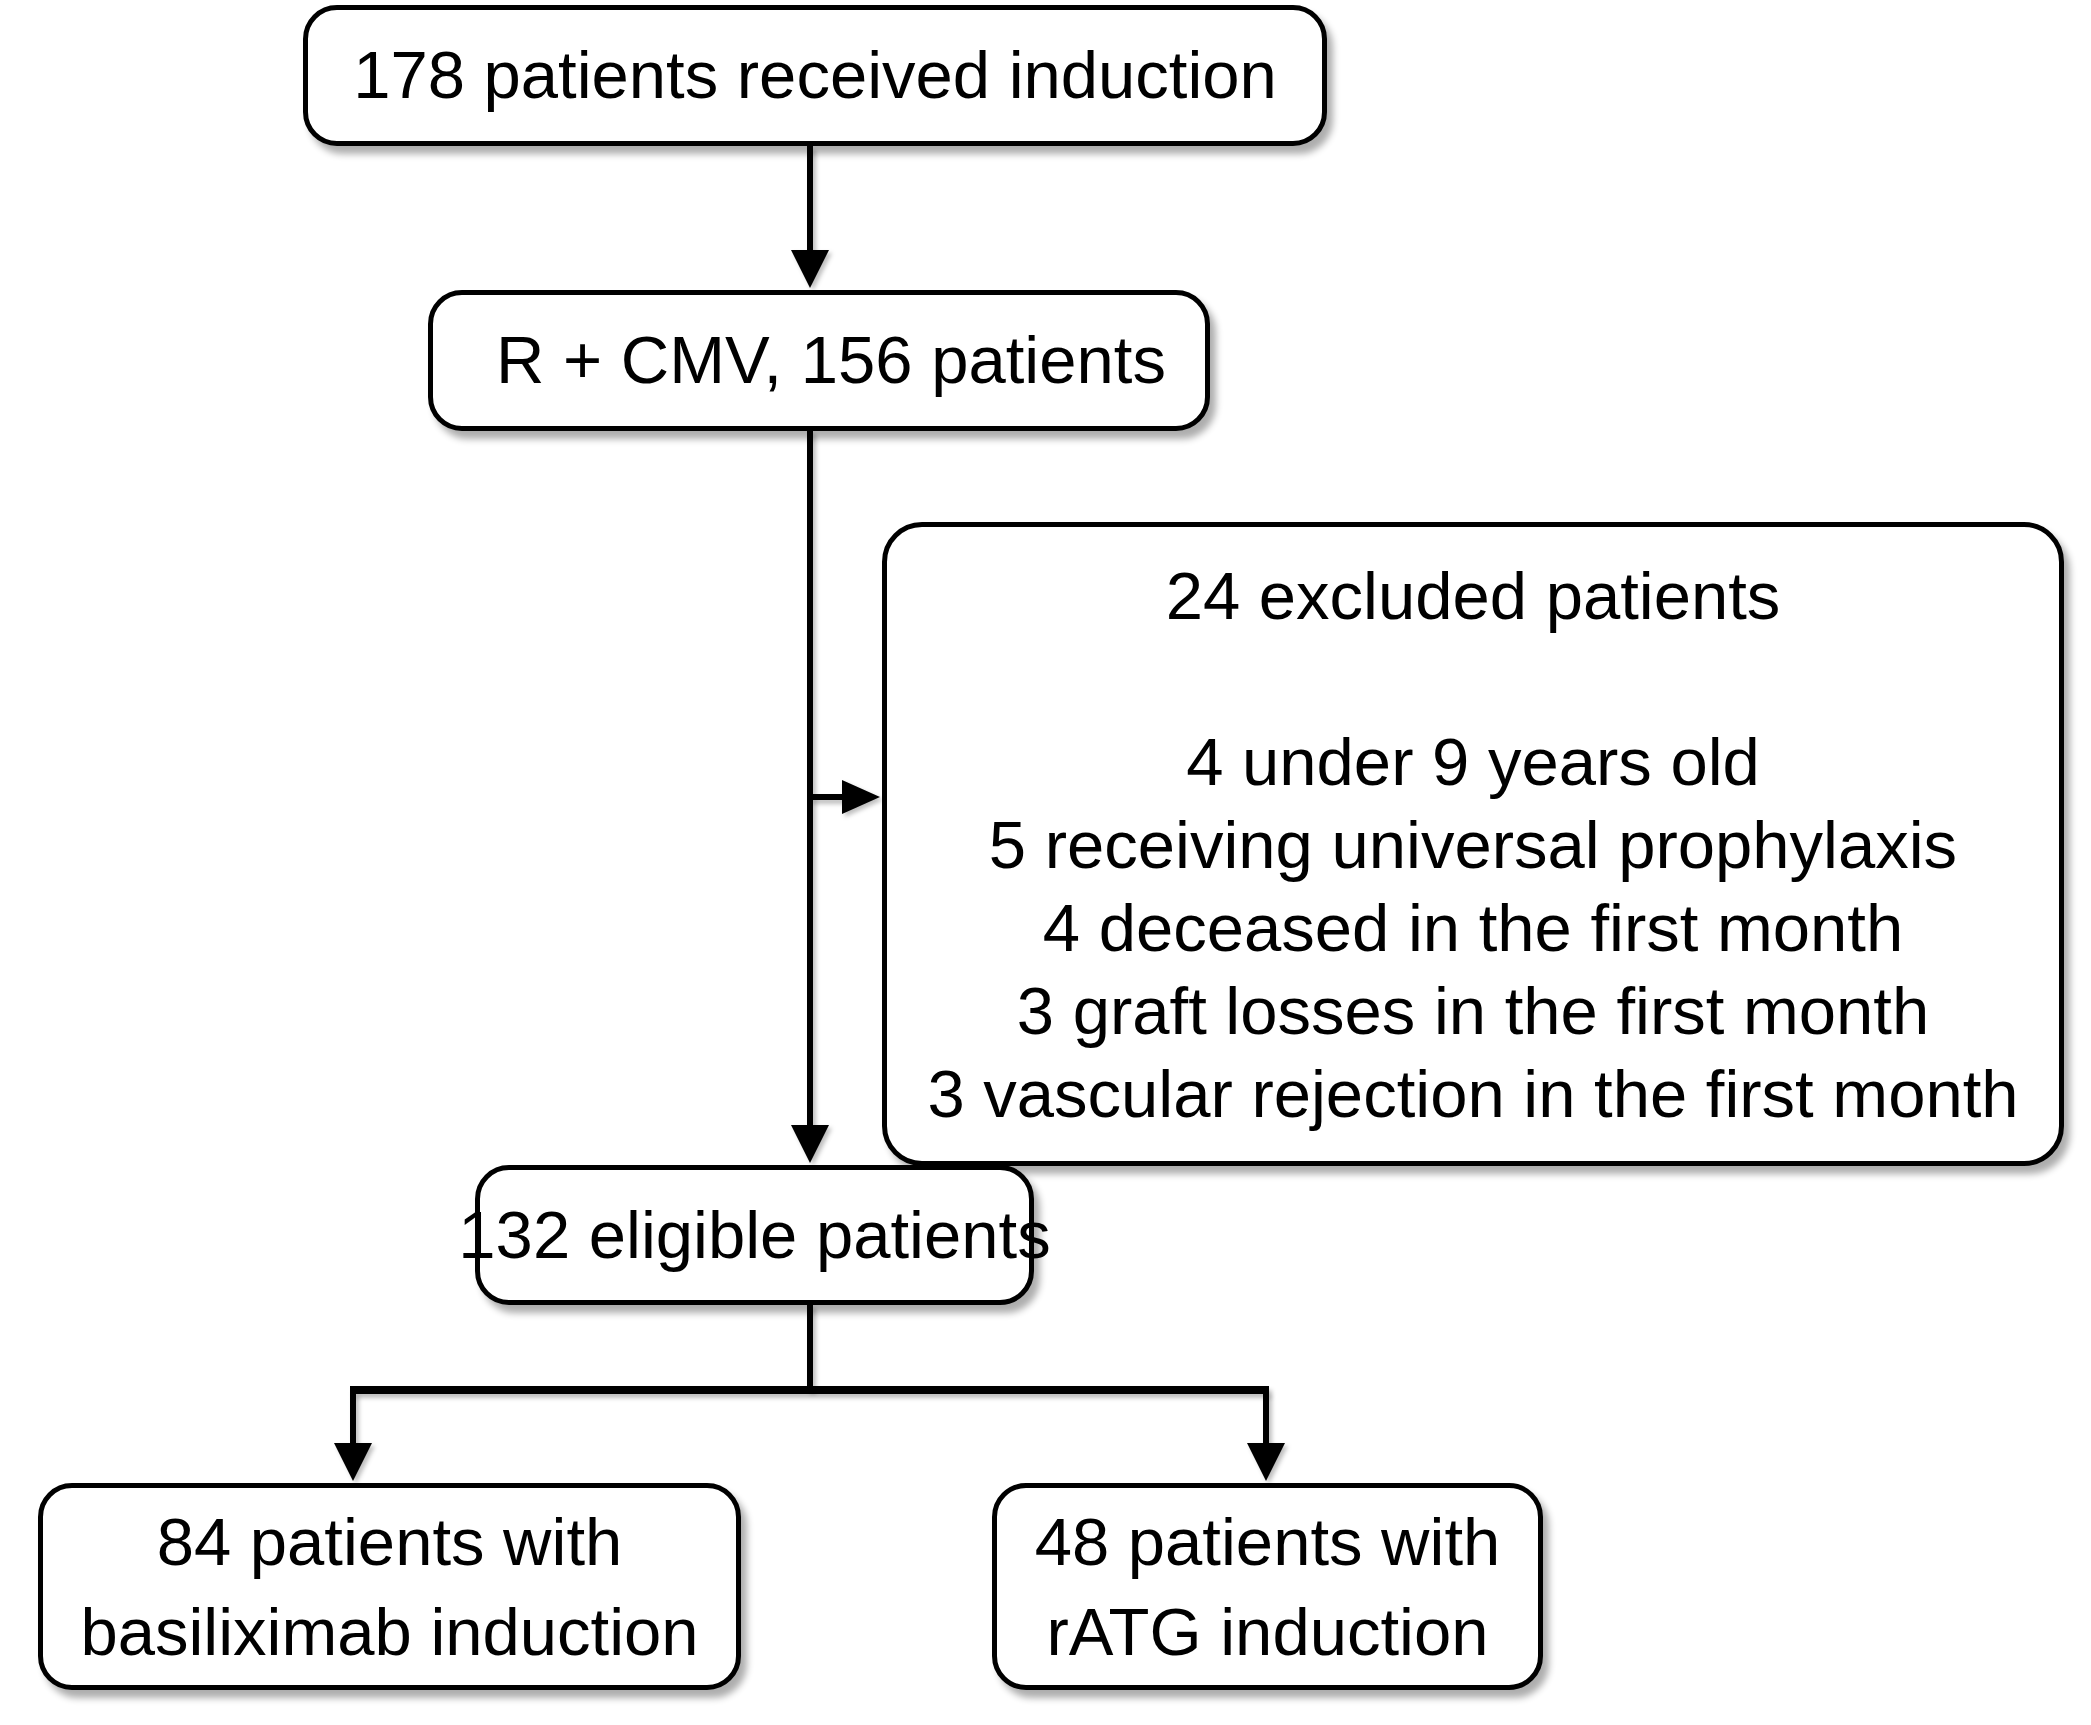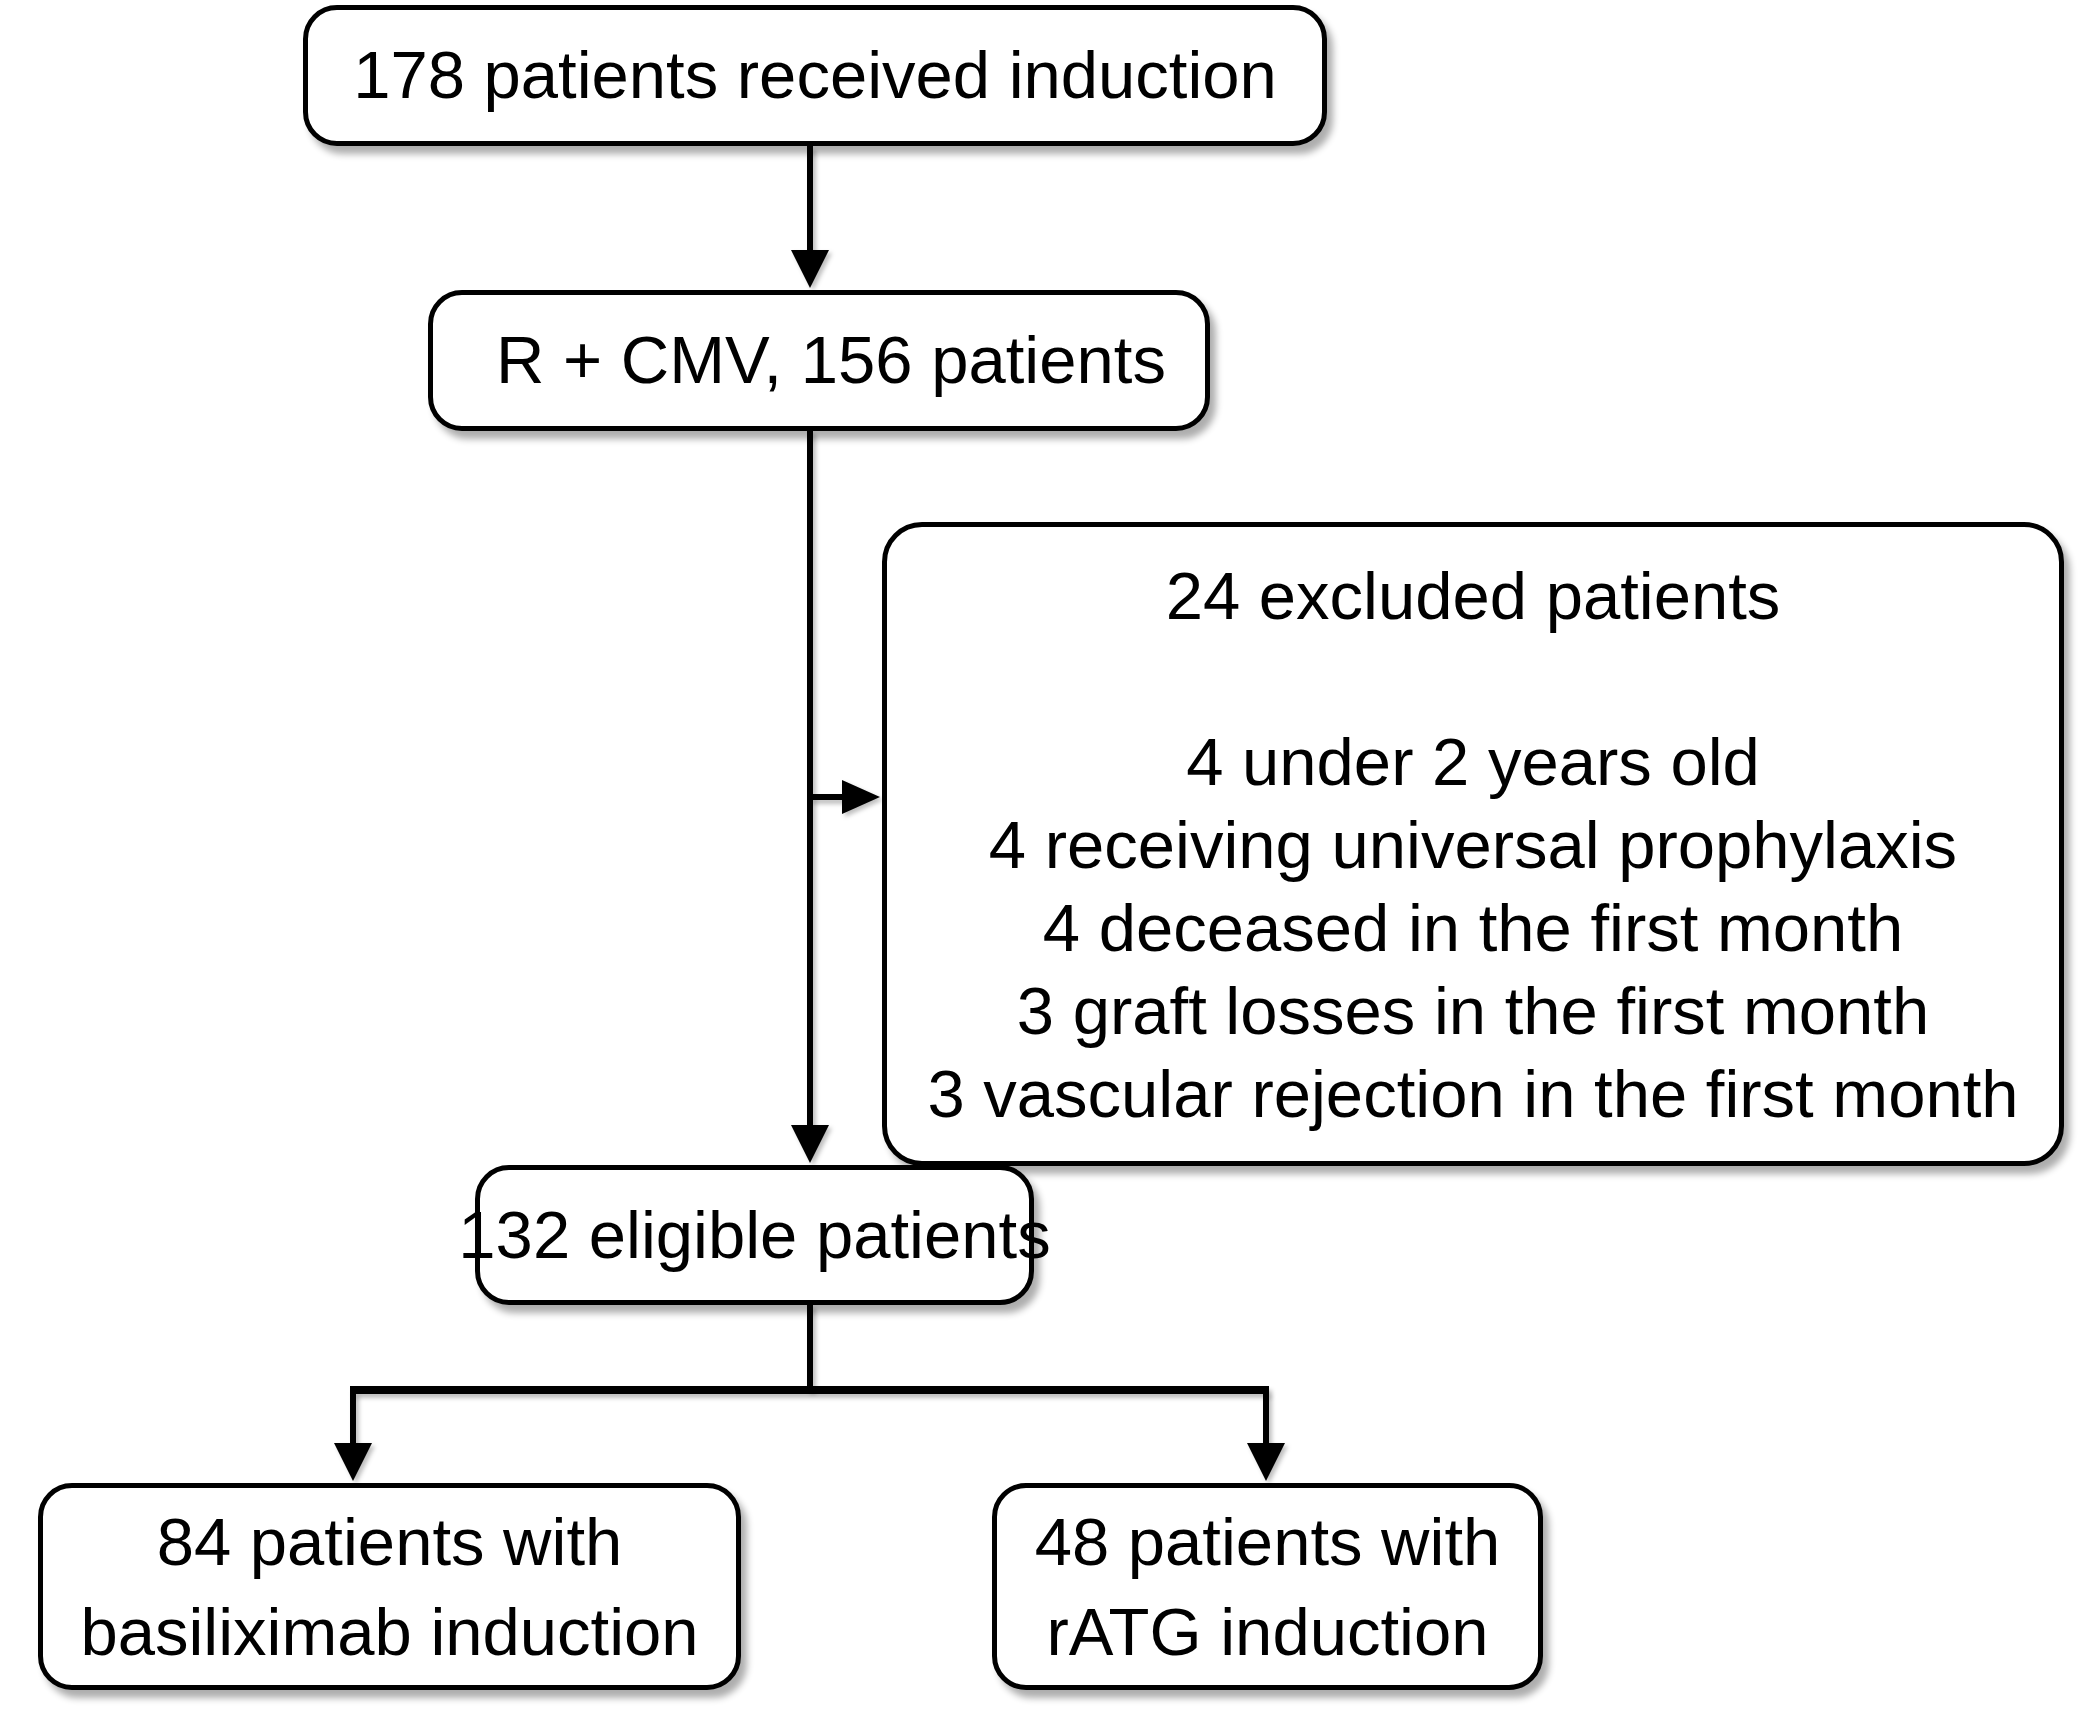--- a/index.html
+++ b/index.html
@@ -89,22 +89,22 @@
 
   <div class="line" style="left:807px; top:430px; width:6px; height:695px;"></div>
   <div class="head-down" style="left:791px; top:1125px;"></div>
 
   <div class="line" style="left:810px; top:794px; width:34px; height:6px;"></div>
   <div class="head-right" style="left:842px; top:780px;"></div>
 
   <div class="box exclusion" style="left:882px; top:478px; width:1182px; height:644px;">
     <div class="bline">24 excluded patients</div>
     <div class="spacer"></div>
-    <div class="bline">4 under 2 years old</div>
-    <div class="bline">4 receiving universal prophylaxis</div>
+    <div class="bline">4 under 9 years old</div>
+    <div class="bline">5 receiving universal prophylaxis</div>
     <div class="bline">4 deceased in the first month</div>
     <div class="bline">3 graft losses in the first month</div>
     <div class="bline">3 vascular rejection in the first month</div>
   </div>
 
   <div class="box" style="left:475px; top:1165px; width:559px; height:140px;">
     <div class="bline">132 eligible patients</div>
   </div>
 
   <div class="line" style="left:807px; top:1304px; width:6px; height:86px;"></div>

